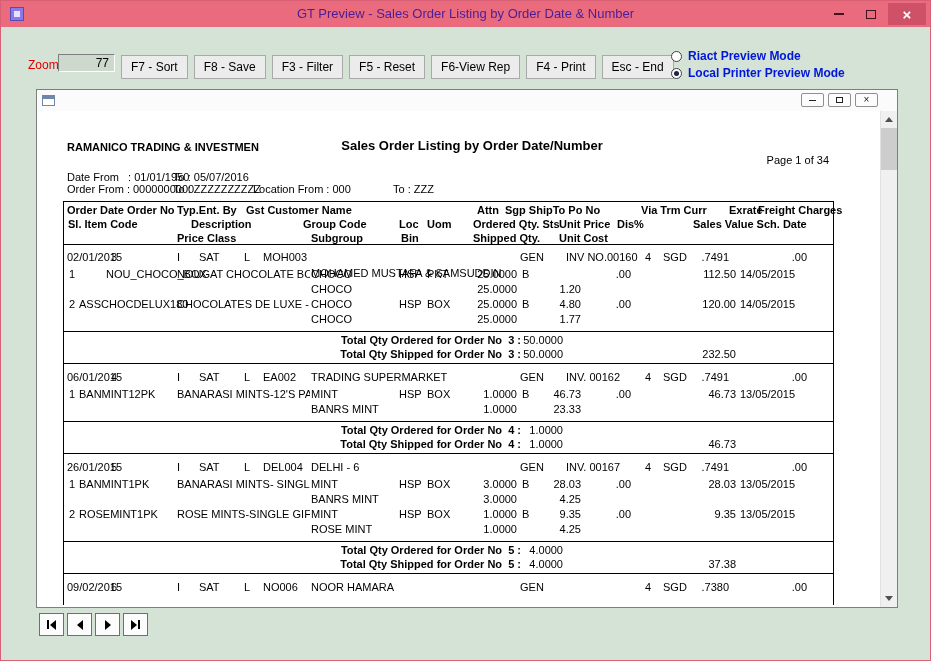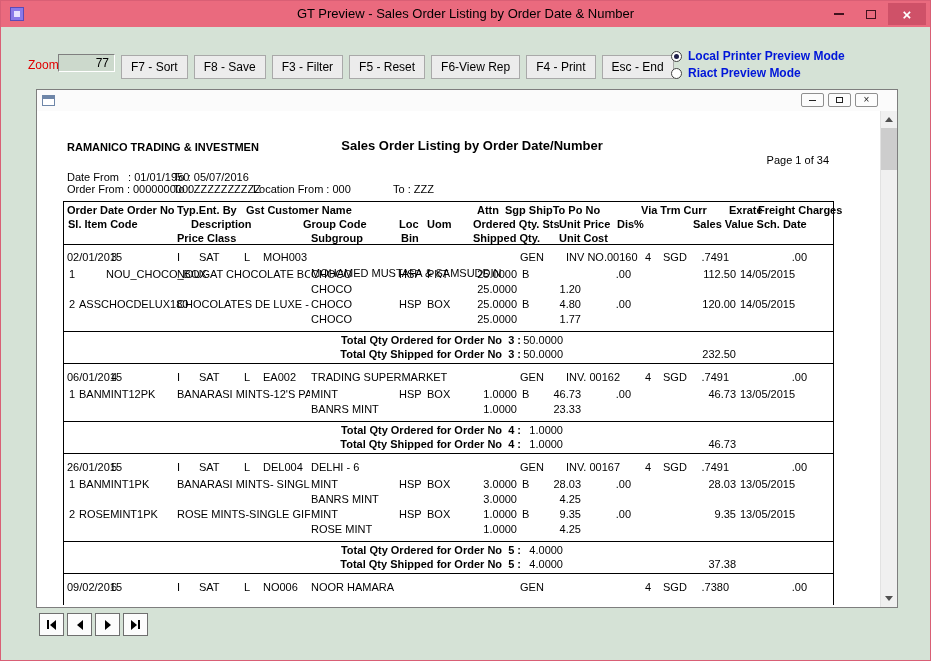--- a/index.html
+++ b/index.html
@@ -5,21 +5,21 @@
   html,body{margin:0;padding:0;background:#9aa49a;}
   .main{position:relative;width:931px;height:661px;box-sizing:border-box;
         background:#d5e2d6;border:1px solid #d95f75;overflow:hidden;
         font-family:"Liberation Sans",sans-serif;}
 
   
   .titlebar{position:absolute;left:0;top:0;width:100%;height:26px;background:#ea6a7e;}
   .app-icon{position:absolute;left:9px;top:6px;width:14px;height:14px;background:#8a7ae8;
             border:1px solid #5a4ab8;box-sizing:border-box;}
   .app-icon::after{content:"";position:absolute;left:3px;top:3px;right:3px;bottom:3px;background:#e8e2ff;}
-  .title-text{position:absolute;left:0;right:0;top:5px;text-align:center;font-size:13px;color:#000000;}
+  .title-text{position:absolute;left:0;right:0;top:5px;text-align:center;font-size:13px;color:#4c1d95;}
   .cap-btn{position:absolute;display:flex;align-items:center;justify-content:center;top:0;height:26px;}
   .btn-min{right:76px;width:30px;}
   .btn-max{right:44px;width:30px;}
   .btn-close{right:4px;width:38px;height:22px;top:2px;background:#cf5168;}
   .glyph-min{width:10px;height:2px;background:#40121e;}
   .glyph-max{width:10px;height:9px;border:1px solid #40121e;box-sizing:border-box;}
   .btn-close span{color:#fff;font-size:15px;font-weight:bold;line-height:1;}
 
   
   .zoom-label{position:absolute;left:27px;top:57px;color:#e00000;font-size:12px;}
@@ -112,26 +112,26 @@
       <button class="tb-btn">F7 - Sort</button>
       <button class="tb-btn">F8 - Save</button>
       <button class="tb-btn">F3 - Filter</button>
       <button class="tb-btn">F5 - Reset</button>
       <button class="tb-btn">F6-View Rep</button>
       <button class="tb-btn">F4 - Print</button>
       <button class="tb-btn">Esc - End</button>
     </div>
   <div class="mode-group">
       <div class="radio-row">
+        <span class="radio"></span>
+        <span class="radio-label">Riact Preview Mode</span>
+      </div>
+      <div class="radio-row">
         <span class="radio sel"></span>
         <span class="radio-label">Local Printer Preview Mode</span>
-      </div>
-      <div class="radio-row">
-        <span class="radio"></span>
-        <span class="radio-label">Riact Preview Mode</span>
       </div>
     </div>
 
   <div class="preview-window">
     <div class="iw-titlebar">
       <div class="iw-icon"></div>
       <div class="iw-btns">
         <div class="iw-btn">
           <div class="iw-glyph-min"></div>
         </div>

